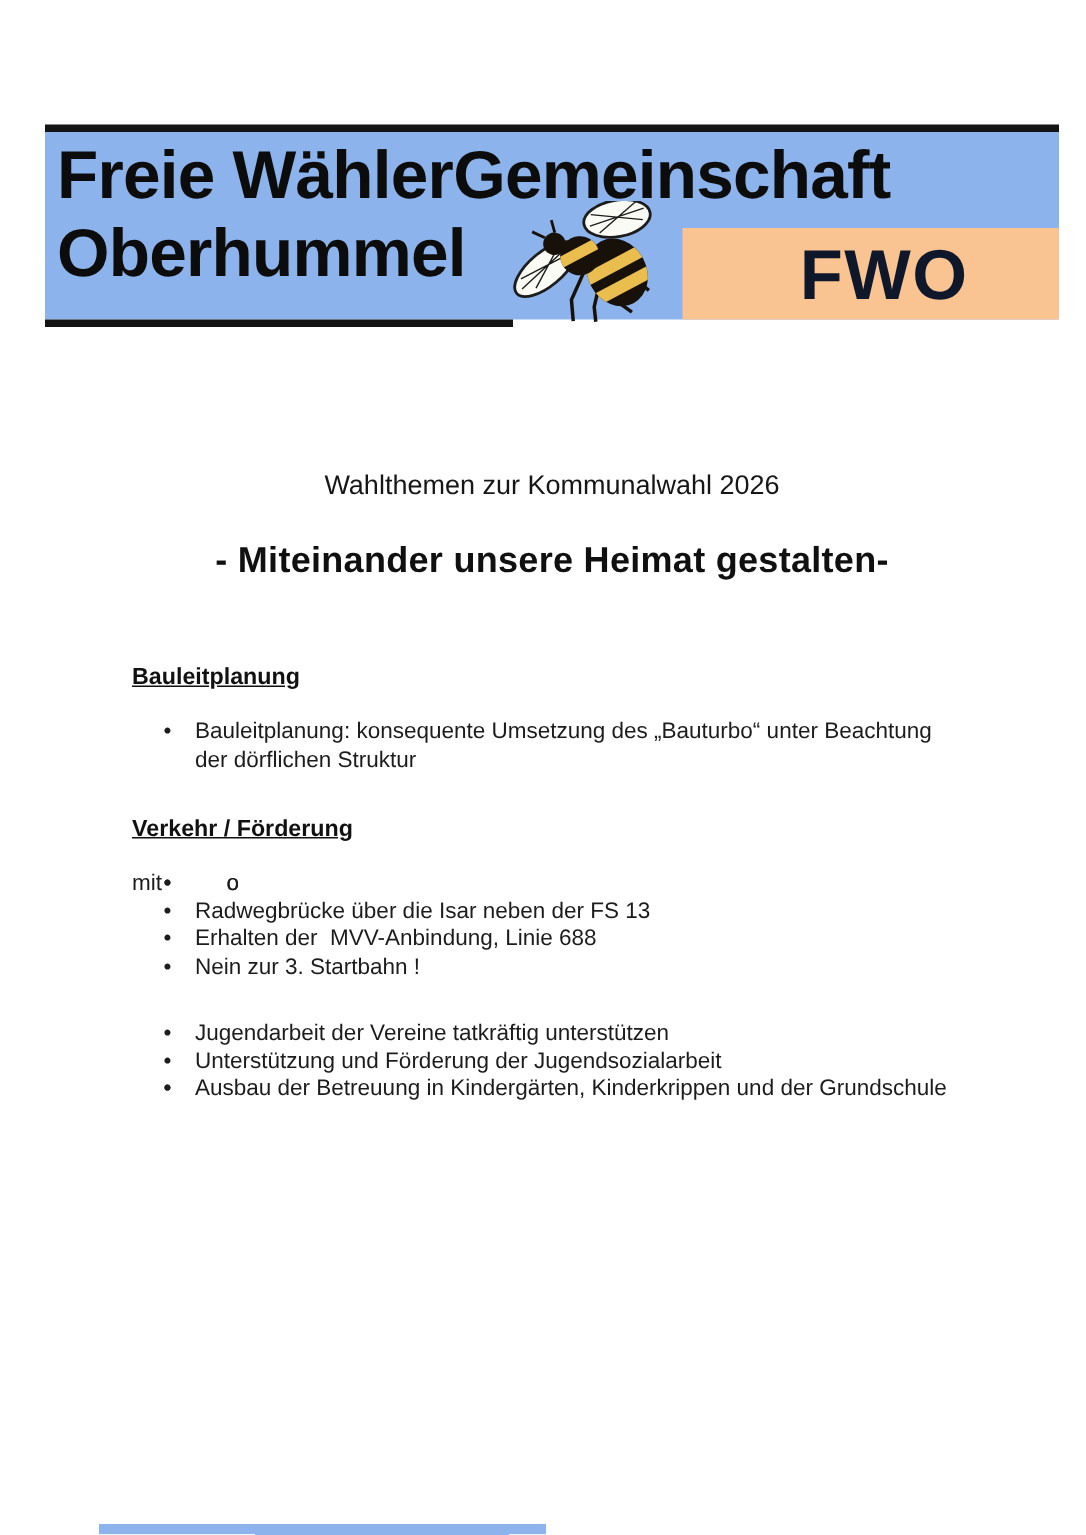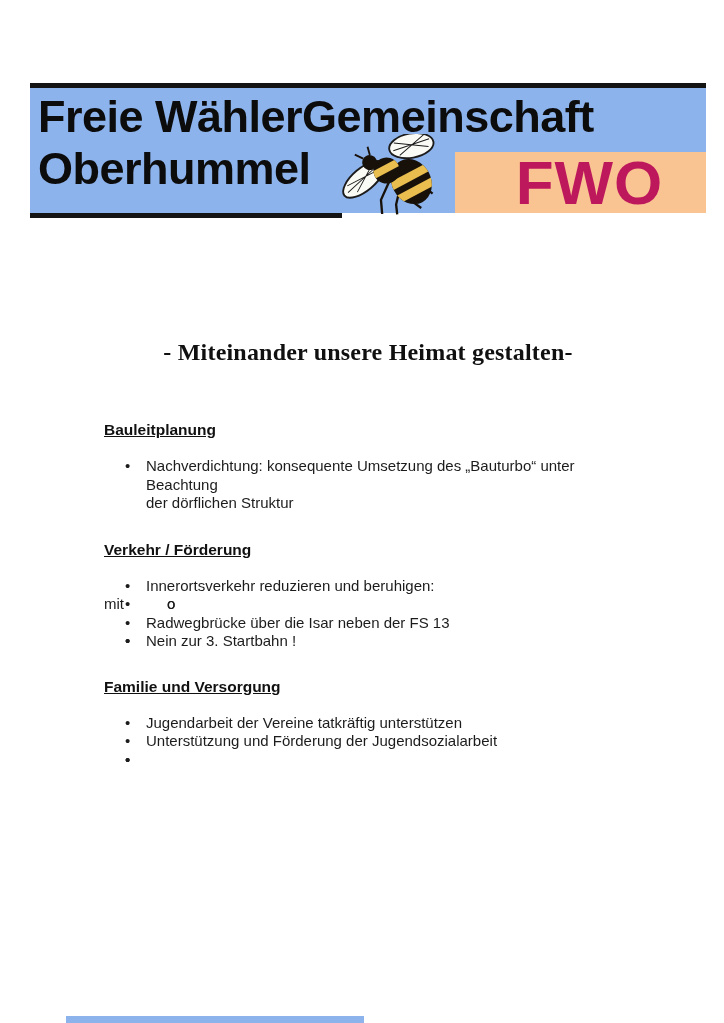--- a/index.html
+++ b/index.html
@@ -21,32 +21,32 @@
     font-weight:bold;font-size:45px;line-height:50px;
     letter-spacing:-0.5px;color:#0c0c0c;white-space:nowrap;
   }
   .org-line1{top:4px;}
   .org-line2{top:56px;}
   .fwo-box{
     position:absolute;right:0;bottom:0;width:251px;height:61px;
     background:var(--banner-orange,#f9c491);
     display:flex;align-items:center;justify-content:center;
   }
-  .fwo-text{font-weight:bold;font-size:62px;color:#be185d;letter-spacing:1px;padding-left:18px;}
+  .fwo-text{font-weight:bold;font-size:47px;color:#0f172a;letter-spacing:1px;padding-left:18px;}
   .banner-bottomline{position:absolute;left:0;bottom:-5px;width:312px;height:5px;background:#141414;}
   .bee{position:absolute;left:300px;top:46px;width:140px;height:84px;}
 
   
   .content{position:absolute;left:88px;top:312px;width:560px;font-size:15px;line-height:18.5px;}
   .doc-title{text-align:center;font-size:18px;line-height:22px;color:#161616;}
   .doc-headline{
     text-align:center;font-weight:bold;font-size:24px;line-height:28px;
-    margin-top:26px;color:#101010;letter-spacing:0.2px;font-family:Liberation Serif, serif;
+    margin-top:26px;color:#101010;letter-spacing:0.2px;
   }
-  .section{margin:16px;}
+  .section{margin:0;}
   .sec0{margin-top:54px;}
   .sec1{margin-top:27px;}
   .sec2{margin-top:26px;}
   .section-heading{
     font-weight:bold;font-size:15.5px;line-height:20px;
     text-decoration:underline;color:#111;margin-bottom:17px;
   }
   .item{position:relative;margin:0;}
   .item .marker{position:absolute;top:0;color:#1c1c1c;}
   .item.level1{padding-left:42px;}
@@ -109,43 +109,43 @@
 
           <circle cx="48" cy="17" r="8" fill="#17110a"></circle>
           <path d="M44,10 L38,2 M52,10 L54,1" stroke="#17110a" stroke-width="2" fill="none"></path>
         </g>
       </svg>
     </div>
     <div class="banner-bottomline"></div>
   </div>
 
   <div class="content">
+    <div class="doc-title">Wahlthemen zur Kommunalwahl 2026</div>
     <div class="doc-headline">- Miteinander unsere Heimat gestalten-</div>
     <div id="sections">
         <div class="section sec0">
           <div class="section-heading">Bauleitplanung</div>
-          <div class="item level1"><span class="marker">•</span><span class="txt">Nachverdichtung: konsequente Umsetzung des „Bauturbo“ unter Beachtung
+          <div class="item level1"><span class="marker">•</span><span class="txt">Bauleitplanung: konsequente Umsetzung des „Bauturbo“ unter Beachtung
 der dörflichen Struktur</span></div>
         </div>
         <div class="section sec1">
           <div class="section-heading">Verkehr / Förderung</div>
-          <div class="item level1"><span class="marker">•</span><span class="txt">Innerortsverkehr reduzieren und beruhigen:</span></div>
+          <div class="item level1"><span class="marker">•</span></div>
           <div class="item level2"><span class="marker">o</span></div>
           <div class="item level2"><span class="marker">o</span></div>
           <div class="item level1"><span class="marker">•</span></div>
           <div class="item level0"><span class="txt">mit</span></div>
           <div class="item level1"><span class="marker">•</span><span class="txt">Radwegbrücke über die Isar neben der FS 13</span></div>
-          <div class="item level1"><span class="marker">•</span></div>
+          <div class="item level1"><span class="marker">•</span><span class="txt">Erhalten der  MVV-Anbindung, Linie 688</span></div>
           <div class="item level1"><span class="marker">•</span><span class="txt">Nein zur 3. Startbahn !</span></div>
         </div>
         <div class="section sec2">
-          <div class="section-heading">Familie und Versorgung</div>
           <div class="item level1"><span class="marker">•</span><span class="txt">Jugendarbeit der Vereine tatkräftig unterstützen</span></div>
           <div class="item level1"><span class="marker">•</span><span class="txt">Unterstützung und Förderung der Jugendsozialarbeit</span></div>
           <div class="item level1"><span class="marker">•</span></div>
-          <div class="item level1"><span class="marker">•</span></div>
+          <div class="item level1"><span class="marker">•</span><span class="txt">Ausbau der Betreuung in Kindergärten, Kinderkrippen und der Grundschule</span></div>
         </div>
       </div>
   </div>
 
   <div class="footer-partial"></div>
 
 </div>
 
 </body></html>

